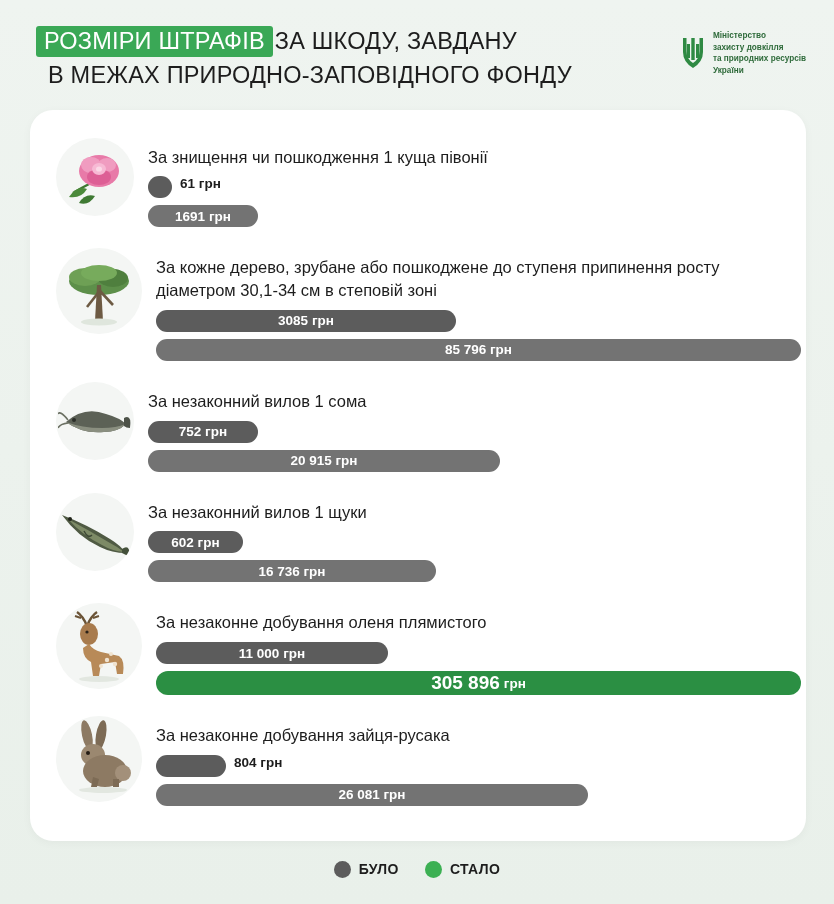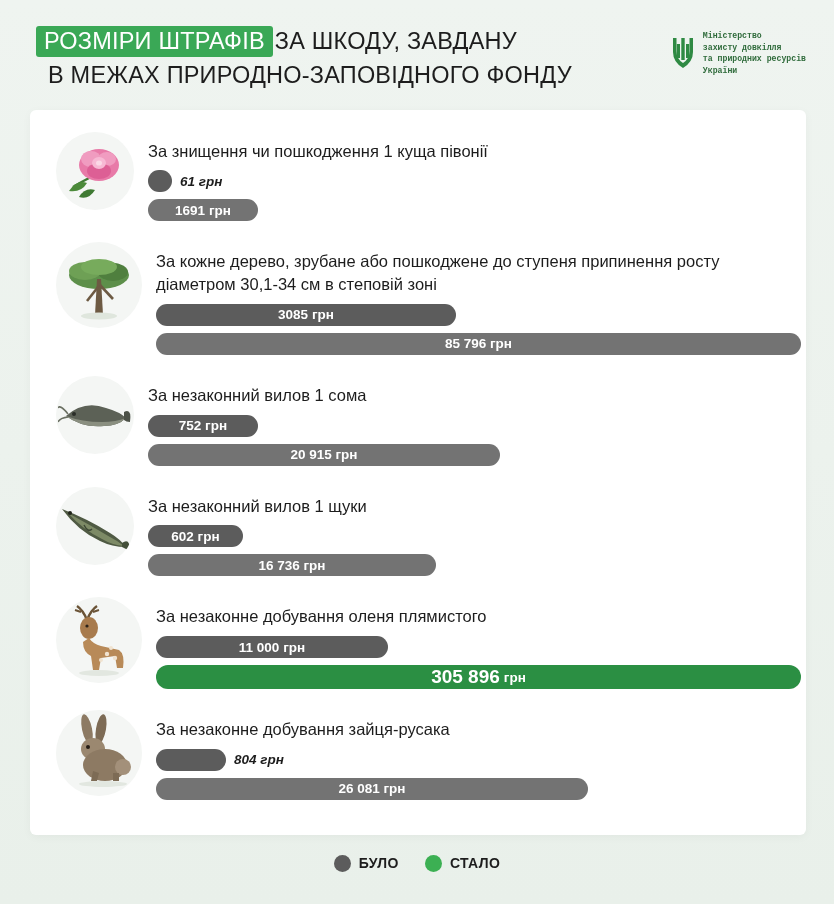--- a/index.html
+++ b/index.html
@@ -57,30 +57,29 @@
     width: 26px;
     height: 34px;
     display: block;
   }
   .logo-text {
     font-size: 8.2px;
     line-height: 1.42;
     color: #2f6b3b;
     font-weight: bold;
     white-space: nowrap;
-    font-family: Liberation Mono, monospace;
   }
 
   
   .card {
     position: relative;
     margin: 10px 28px 0 30px;
     background: #ffffff;
-    border-radius: 6px;
-    padding: 22px 26px 26px 26px;
+    border-radius: 23px;
+    padding: 28px 26px 26px 26px;
     box-shadow: 0 2px 10px rgba(0,0,0,0.04);
   }
 
   .row {
     display: flex;
     align-items: flex-start;
     gap: 14px;
     margin-bottom: 14px;
   }
   .row:last-child { margin-bottom: 2px; }
@@ -131,21 +130,21 @@
   .bar.new.dark { background: #2b8f43; }
   .bar.big { height: 24px; border-radius: 13px; font-size: 19px; }
   .bar.big .unit { font-size: 13.5px; margin-left: 4px; }
   .bar-outside {
     font-size: 13.5px;
     font-weight: bold;
     color: #1d1d1d;
     margin-left: 8px;
     white-space: nowrap;
   }
-  .bar-wrap { display: flex; align-items: center; margin-bottom: 7px; font-style: italic; }
+  .bar-wrap { display: flex; align-items: flex-start; margin-bottom: 7px; }
   .bar-wrap .bar { margin-bottom: 0; }
 
   
   .legend {
     display: flex;
     align-items: center;
     justify-content: center;
     gap: 26px;
     margin-top: 20px;
   }

